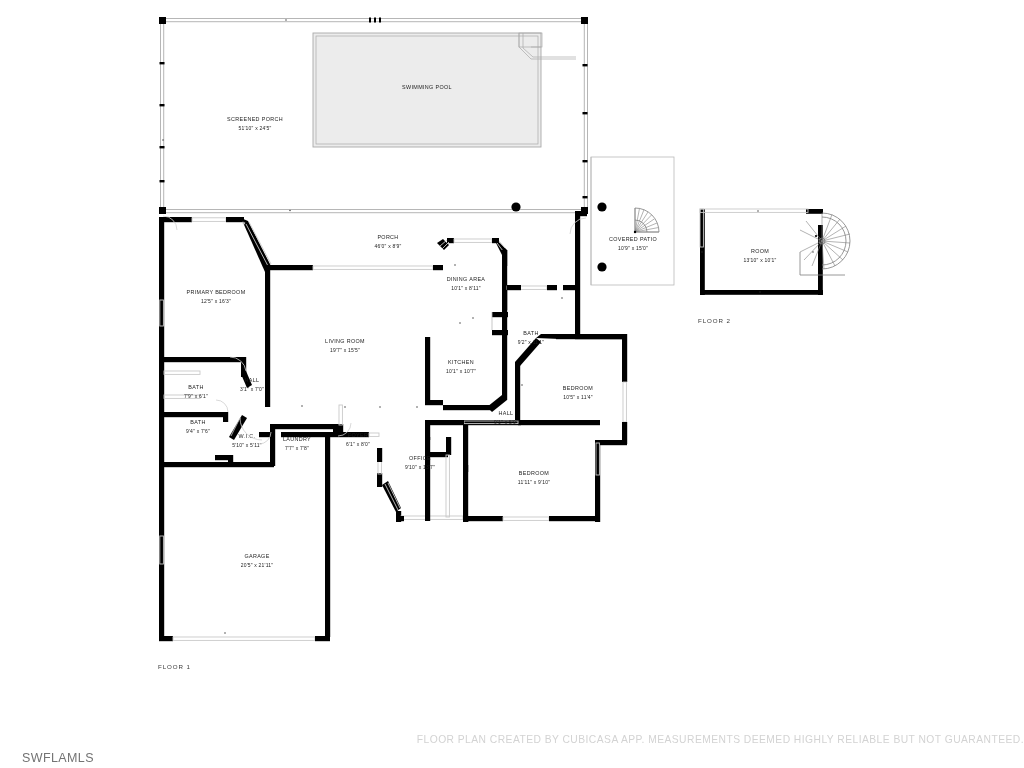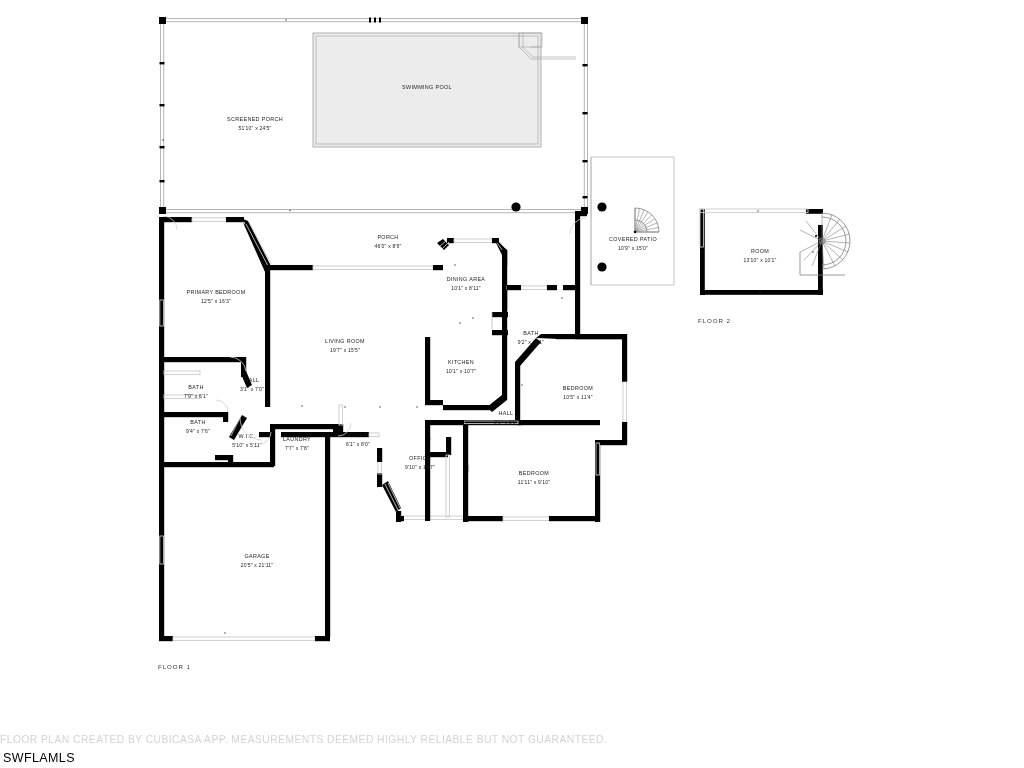--- a/index.html
+++ b/index.html
@@ -59,35 +59,35 @@
   .col-dot { fill: #000000; }
   .stair-line { stroke: #7f7f7f; stroke-width: 0.6; fill: none; }
   .stair-arc { fill: none; stroke: #7f7f7f; stroke-width: 0.8; }
   .dim-tick { fill: #2a2a2a; }
 
   #footer-disclaimer {
     position: absolute;
     left: 0;
     top: 734px;
     width: 1024px;
-    text-align: left;
+    text-align: right;
     font-family: "Liberation Sans", sans-serif;
     font-size: 10.3px;
     letter-spacing: 0.45px;
     color: #d3d3d3;
     white-space: nowrap;
   }
   #watermark {
     position: absolute;
-    left: 3px;
+    left: 22px;
     top: 751px;
     font-family: "Liberation Sans", sans-serif;
     font-size: 12.5px;
     letter-spacing: 0.4px;
-    color: #000000;
+    color: #737373;
   }
 </style>
 </head>
 <body>
 
 <div id="plan-root">
 
 <svg id="floorplan" viewBox="0 0 1024 768" xmlns="http://www.w3.org/2000/svg">
 
   <g>

